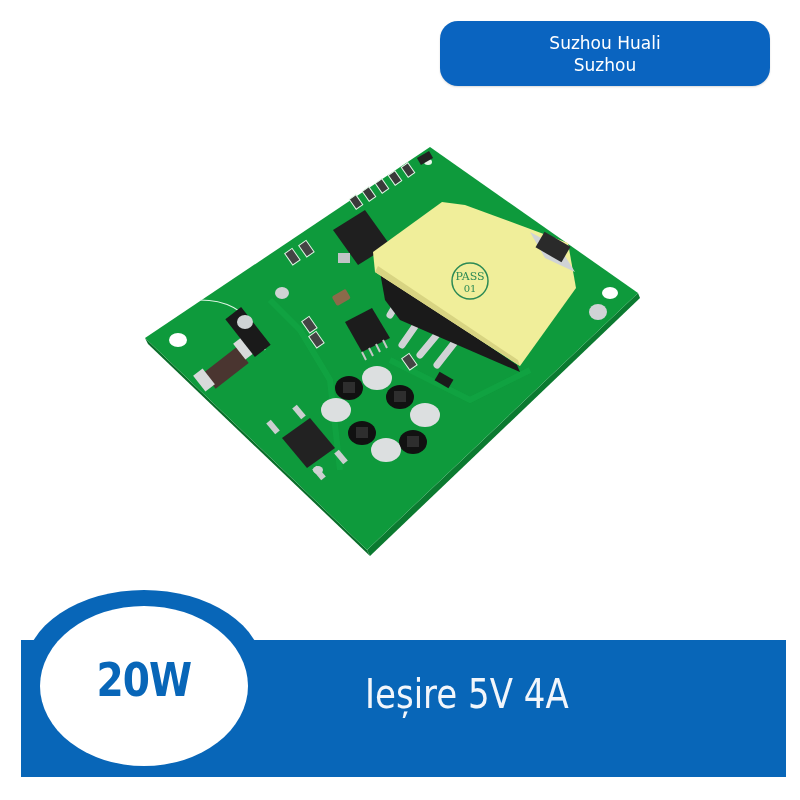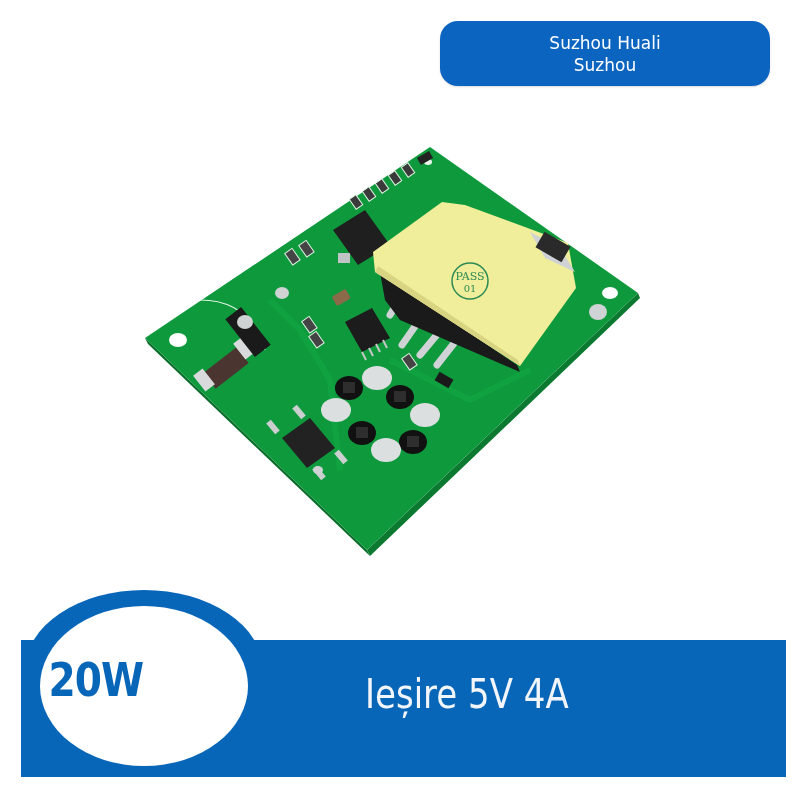--- a/index.html
+++ b/index.html
@@ -21,21 +21,21 @@
       position: absolute; left: 21px; top: 640px; width: 765px; height: 137px;
       background: #0866b8;
     }
     .banner-dome {
       position: absolute; left: 25px; top: 590px; width: 238px; height: 130px;
       background: #0866b8; border-radius: 119px 119px 0 0 / 80px 80px 0 0;
     }
     .power-oval {
       position: absolute; left: 40px; top: 606px; width: 208px; height: 160px;
       background: #ffffff; border-radius: 50%;
-      display: flex; align-items: center; justify-content: flex-start;
+      display: flex; align-items: center; justify-content: center;
     }
     .power-label {
       color: #0866b8; font-size: 46px; font-weight: bold;
       font-family: "DejaVu Sans", sans-serif; letter-spacing: -1px;
       transform: scaleX(0.85); margin-top: -12px;
     }
     .output-label {
       position: absolute; left: 365px; top: 671px;
       color: #f2f6fb; font-size: 40px;
       font-family: "DejaVu Sans", sans-serif;

